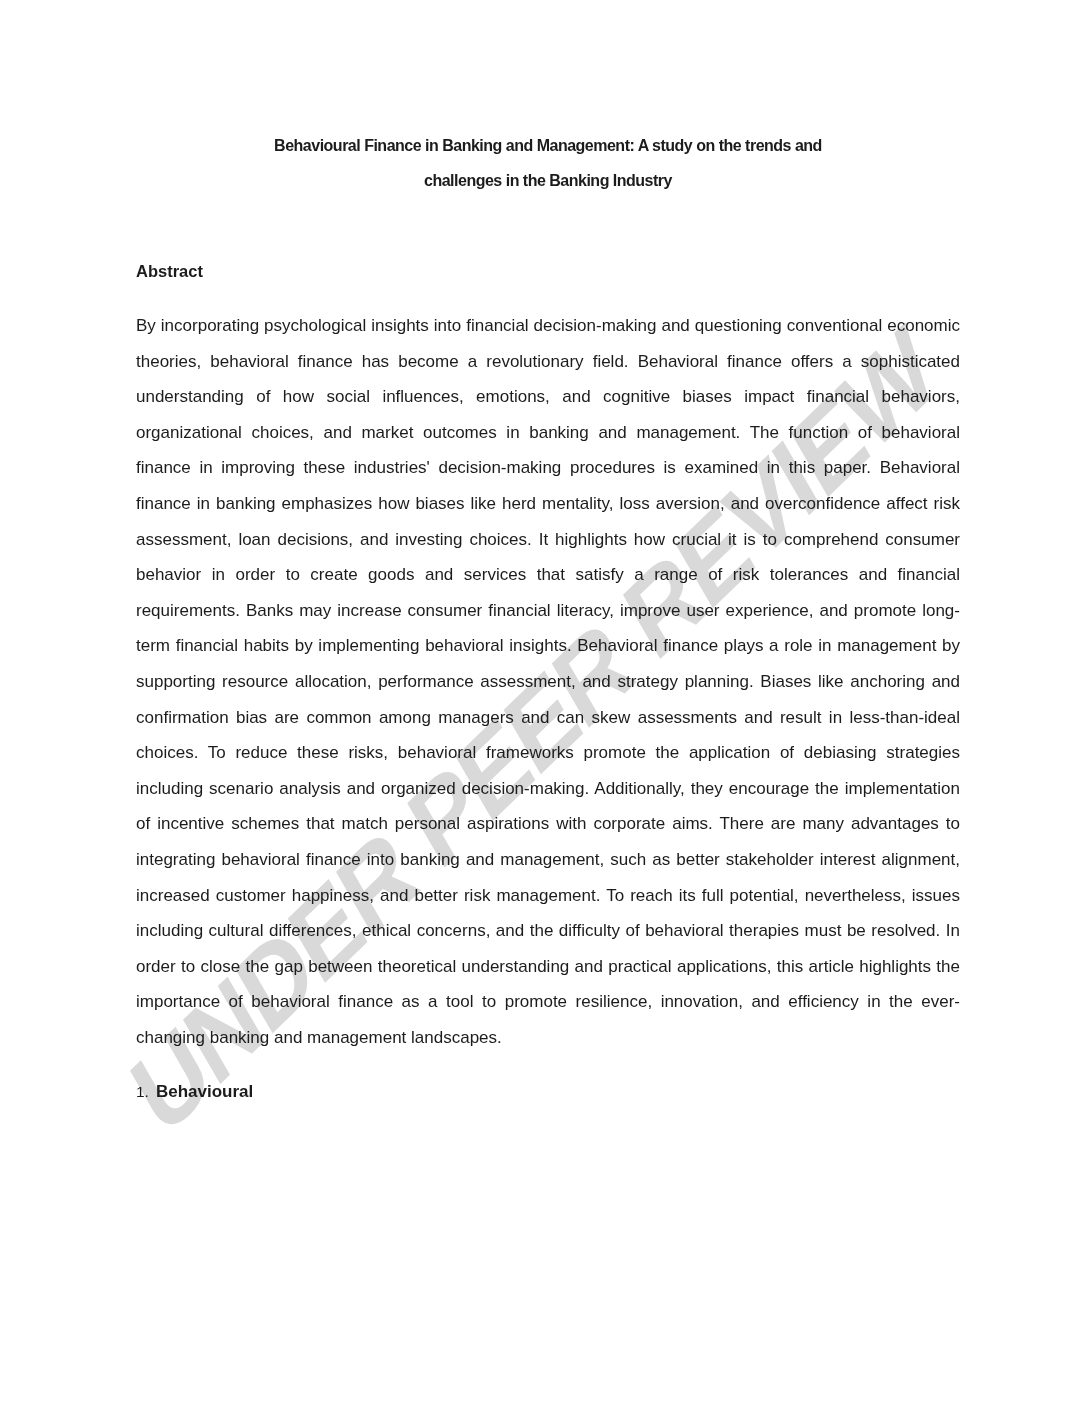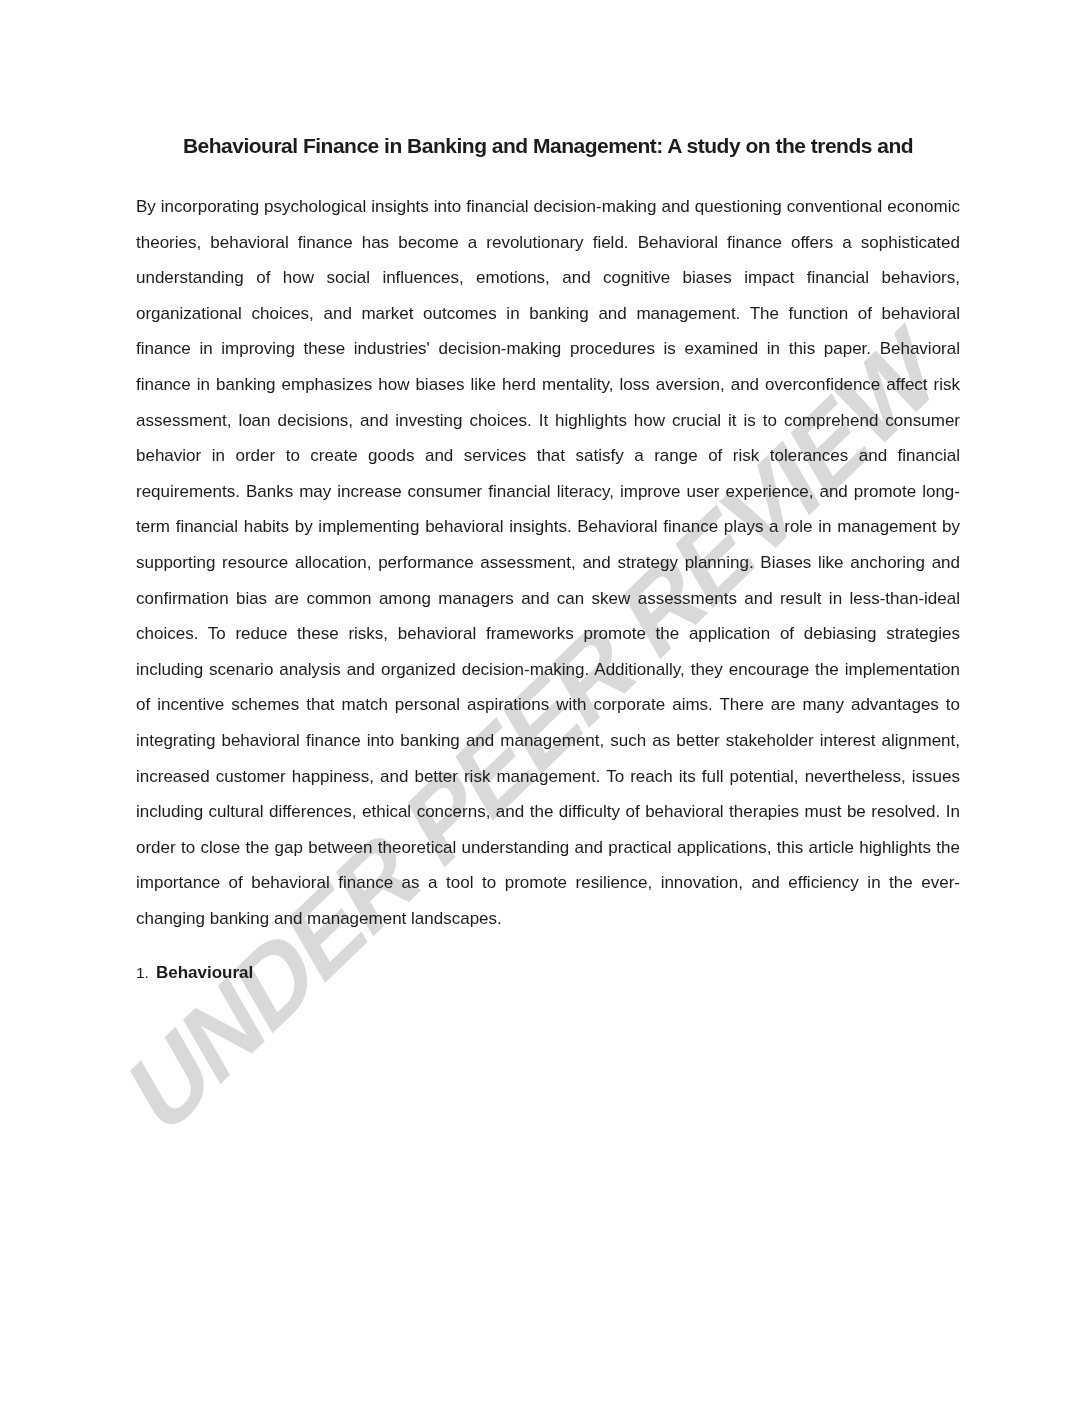--- a/index.html
+++ b/index.html
@@ -30,21 +30,21 @@
     user-select: none;
     z-index: 0;
   }
   .content {
     position: relative;
     z-index: 1;
     padding: 128px 128px 0 136px;
   }
   .title {
     margin: 0;
-    font-size: 21px;
+    font-size: 16px;
     font-weight: bold;
     letter-spacing: -0.5px;
     text-align: center;
     line-height: 35px;
   }
   .title-line {
     display: block;
     white-space: nowrap;
   }
   .abstract-heading {
@@ -91,22 +91,24 @@
 <body>
 
 <div class="page" style="--bg: #ffffff; --text: #1c1c1c; --wm: #d9d9d9;">
 
   <div class="watermark">UNDER PEER REVIEW</div>
 
   <div class="content">
 
     <h1 class="title">
       <span class="title-line">Behavioural Finance in Banking and Management: A study on the trends and</span>
+      <span class="title-line">challenges in the Banking Industry</span>
     </h1>
 
+    <h2 class="abstract-heading">Abstract</h2>
 
     <p class="abstract-body">By incorporating psychological insights into financial decision-making and questioning conventional economic theories, behavioral finance has become a revolutionary field. Behavioral finance offers a sophisticated understanding of how social influences, emotions, and cognitive biases impact financial behaviors, organizational choices, and market outcomes in banking and management. The function of behavioral finance in improving these industries' decision-making procedures is examined in this paper. Behavioral finance in banking emphasizes how biases like herd mentality, loss aversion, and overconfidence affect risk assessment, loan decisions, and investing choices. It highlights how crucial it is to comprehend consumer behavior in order to create goods and services that satisfy a range of risk tolerances and financial requirements. Banks may increase consumer financial literacy, improve user experience, and promote long-term financial habits by implementing behavioral insights. Behavioral finance plays a role in management by supporting resource allocation, performance assessment, and strategy planning. Biases like anchoring and confirmation bias are common among managers and can skew assessments and result in less-than-ideal choices.  To reduce these risks, behavioral frameworks promote the application of debiasing strategies including scenario analysis and organized decision-making. Additionally, they encourage the implementation of incentive schemes that match personal aspirations with corporate aims. There are many advantages to integrating behavioral finance into banking and management, such as better stakeholder interest alignment, increased customer happiness, and better risk management. To reach its full potential, nevertheless, issues including cultural differences, ethical concerns, and the difficulty of behavioral therapies must be resolved. In order to close the gap between theoretical understanding and practical applications, this article highlights the importance of behavioral finance as a tool to promote resilience, innovation, and efficiency in the ever-changing banking and management landscapes.</p>
 
 
     <h3 class="intro-heading">
       <span class="intro-number">1.</span><span class="intro-title">Behavioural</span>
     </h3>
 
 
   </div>

